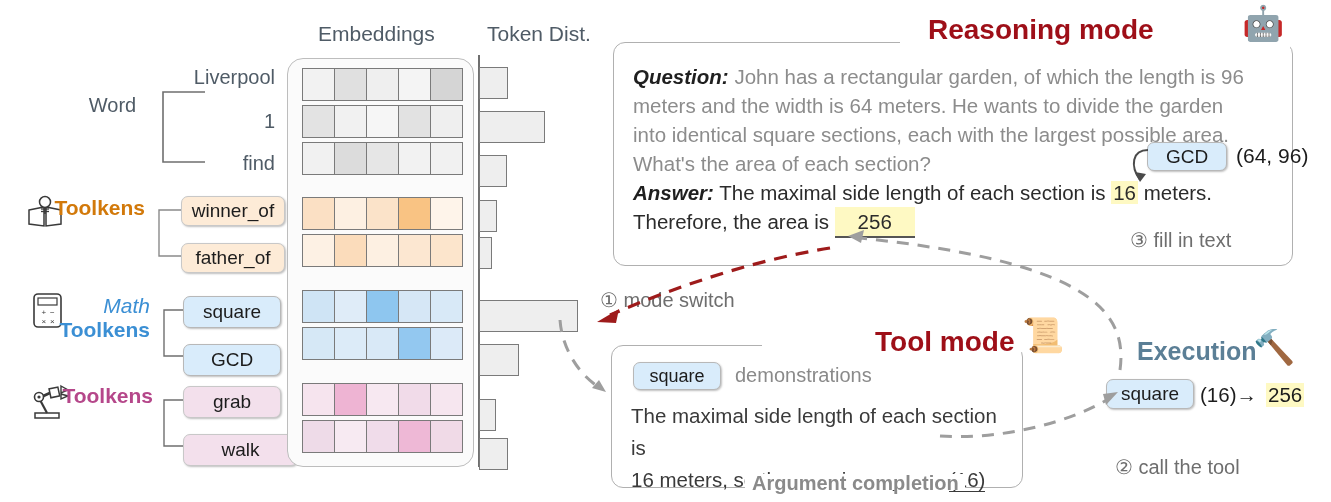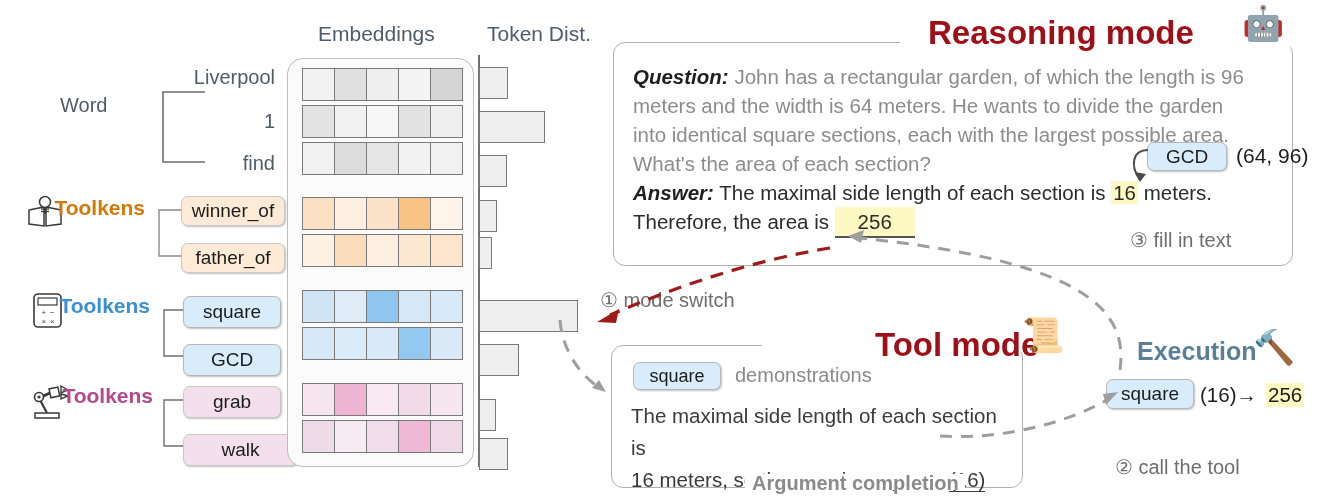--- a/index.html
+++ b/index.html
@@ -5,21 +5,21 @@
   html,body{margin:0;padding:0;background:#fff;}
   body{width:1331px;height:502px;position:relative;overflow:hidden;
        font-family:"Liberation Sans",sans-serif;color:#4a4a4a;}
   .abs{position:absolute;}
 
   
   .colhead{font-size:21px;color:#4f5b66;white-space:nowrap;}
 
   
   .wordlbl{font-size:20px;color:#4f5b66;text-align:right;white-space:nowrap;}
-  .grouplbl{font-size:20px;color:#4f5b66;text-align:left;line-height:26px;white-space:nowrap;}
+  .grouplbl{font-size:20px;color:#4f5b66;text-align:center;line-height:26px;white-space:nowrap;}
 
   .catwrap{text-align:center;white-space:nowrap;}
   .catname{font-style:italic;font-size:21px;white-space:nowrap;}
   .cattoolkens{font-weight:bold;font-size:21px;white-space:nowrap;}
 
   
   .chip{border-radius:7px;border:1px solid #8e8e8e;font-size:19px;
         text-align:center;color:#1c1c1c;box-sizing:border-box;
         display:flex;align-items:center;justify-content:center;
         box-shadow:1px 1px 2px rgba(0,0,0,.25);}
@@ -33,21 +33,21 @@
   .cell{width:33px;height:33px;border:1px solid #7a7a7a;box-sizing:border-box;margin-right:-1px;}
 
   
   .axis{position:absolute;background:#6f6f6f;width:1.5px;}
   .bar{position:absolute;background:#eeeeee;border:1.3px solid #7a7a7a;box-sizing:border-box;}
 
   
   .panel{position:absolute;border:1.6px solid #b0b0b0;border-radius:12px;background:#fff;}
 
   
-  .modetitle{position:absolute;font-weight:bold;font-size:33px;color:#9e0f18;white-space:nowrap;}
+  .modetitle{position:absolute;font-weight:bold;font-size:28px;color:#9e0f18;white-space:nowrap;}
   .exectitle{position:absolute;font-weight:bold;font-size:25px;color:#5b7f96;white-space:nowrap;}
   .emoji{font-size:34px;line-height:1;}
 
   
   .qa{position:absolute;font-size:20.5px;line-height:29px;white-space:normal;}
   .qa i{font-style:italic;font-weight:bold;color:#1f1f1f;}
   .qgrey{color:#8c8c8c;}
   .adark{color:#2b2b2b;}
   .hl{background:#fef9c3;padding:0 2px;}
   .blank{display:inline-block;border-bottom:2px solid #555;min-width:76px;text-align:center;}
@@ -96,20 +96,21 @@
 
 <svg class="abs" style="left:32px;top:292px;" width="32" height="38">
   <rect x="2" y="2" width="27" height="33" rx="4" fill="#fff" stroke="#3a3a3a" stroke-width="1.6"></rect>
   <rect x="6" y="6" width="19" height="7" fill="#fff" stroke="#3a3a3a" stroke-width="1.2"></rect>
   <text x="9.5" y="23" font-size="8" fill="#3a3a3a" font-family="'Liberation Sans',sans-serif">+</text>
   <text x="18" y="23" font-size="8" fill="#3a3a3a" font-family="'Liberation Sans',sans-serif">−</text>
   <text x="9.5" y="32" font-size="8" fill="#3a3a3a" font-family="'Liberation Sans',sans-serif">×</text>
   <text x="18" y="32" font-size="8" fill="#3a3a3a" font-family="'Liberation Sans',sans-serif">×</text>
 </svg>
 <div class="abs catwrap" style="left:0px;top:294px;width:150px;">
+  <div class="catname" style="color:#3b8fd4;text-align:right;">Math</div>
   <div class="cattoolkens" style="color:#3b8fd4;text-align:right;">Toolkens</div>
 </div>
 <svg class="abs" style="left:152px;top:308px;" width="40" height="52">
   <path d="M34 2 L12 2 L12 48 L34 48" fill="none" stroke="#6f6f6f" stroke-width="1.4"></path>
 </svg>
 <div class="abs chip math" style="left:183px;top:296px;width:98px;height:32px;">square</div>
 <div class="abs chip math" style="left:183px;top:344px;width:98px;height:32px;">GCD</div>
 
 <svg class="abs" style="left:28px;top:382px;" width="42" height="38">
   <rect x="7" y="31" width="24" height="5" fill="#fff" stroke="#3a3a3a" stroke-width="1.5"></rect>

